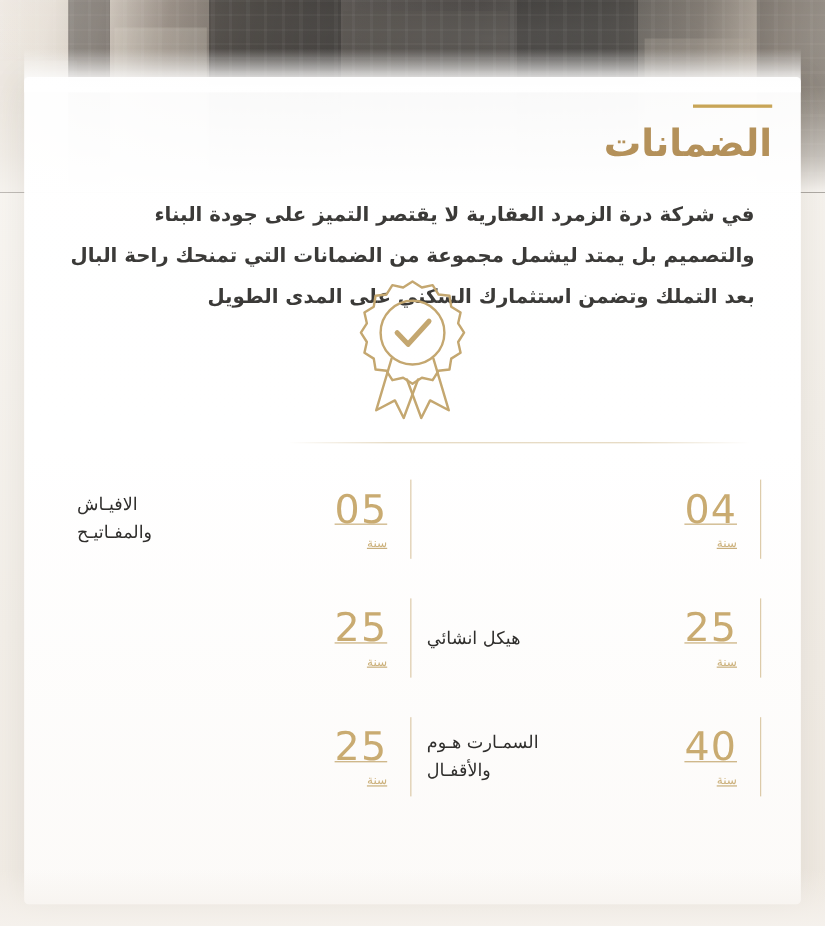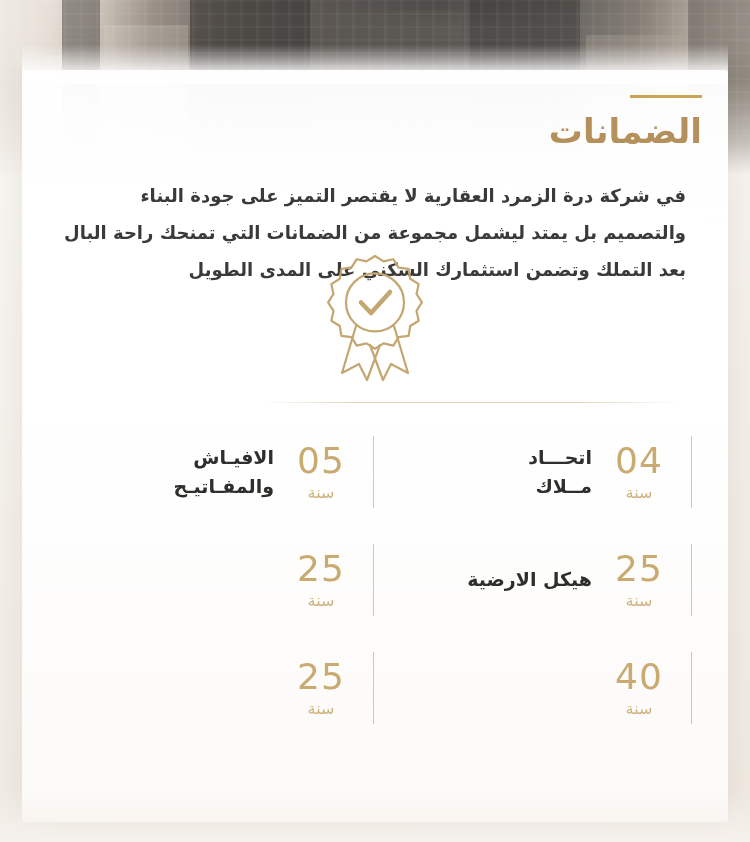--- a/index.html
+++ b/index.html
@@ -167,44 +167,45 @@
     content: "";
     position: absolute;
     right: 0;
     top: 18px;
     bottom: 18px;
     width: 1px;
     background: rgba(196,167,112,0.65);
   }
 
   .years {
-    text-align: center;
+    text-align: right;
     color: #c4a770;
     min-width: 76px;
     line-height: 1;
     padding-right: 14px;
+    text-decoration: underline;
   }
   .years .num {
     font-size: 36px;
     letter-spacing: 1px;
     color: #c9ab71;
   }
   .years .unit {
     display: block;
     margin-top: 6px;
-    font-size: 16px;
+    font-size: 11px;
     letter-spacing: 4px;
     color: #cdb27d;
   }
 
   .label {
     flex: 1;
-    text-align: right;
-    font-size: 19px;
-    font-weight: bold;
+    text-align: left;
+    font-size: 16px;
+    font-weight: normal;
     color: #2f2e2c;
     line-height: 1.55;
     white-space: pre-line;
     padding-left: 6px;
   }
 
   
   .bottom-fade {
     position: absolute;
     left: 0; right: 0; bottom: 0;
@@ -264,53 +265,53 @@
 
   <div class="mid-divider"></div>
 
   <div class="grid">
 
     <div class="cell">
       <div class="years">
         <span class="num">04</span>
         <span class="unit">سنة</span>
       </div>
-      <div class="label">اتحـــاد
-مــلاك</div>
     </div>
 
     <div class="cell">
       <div class="years">
         <span class="num">05</span>
         <span class="unit">سنة</span>
       </div>
       <div class="label">الافيـاش
 والمفـاتيـح</div>
     </div>
 
     <div class="cell">
       <div class="years">
         <span class="num">25</span>
         <span class="unit">سنة</span>
       </div>
-      <div class="label">هيكل الارضية</div>
+      <div class="label">هيكل انشائي</div>
     </div>
 
     <div class="cell">
       <div class="years">
         <span class="num">25</span>
         <span class="unit">سنة</span>
       </div>
     </div>
 
     <div class="cell">
       <div class="years">
         <span class="num">40</span>
         <span class="unit">سنة</span>
       </div>
+      <div class="label">السمـارت هـوم
+والأقفـال</div>
     </div>
 
     <div class="cell">
       <div class="years">
         <span class="num">25</span>
         <span class="unit">سنة</span>
       </div>
     </div>
 
   </div>

